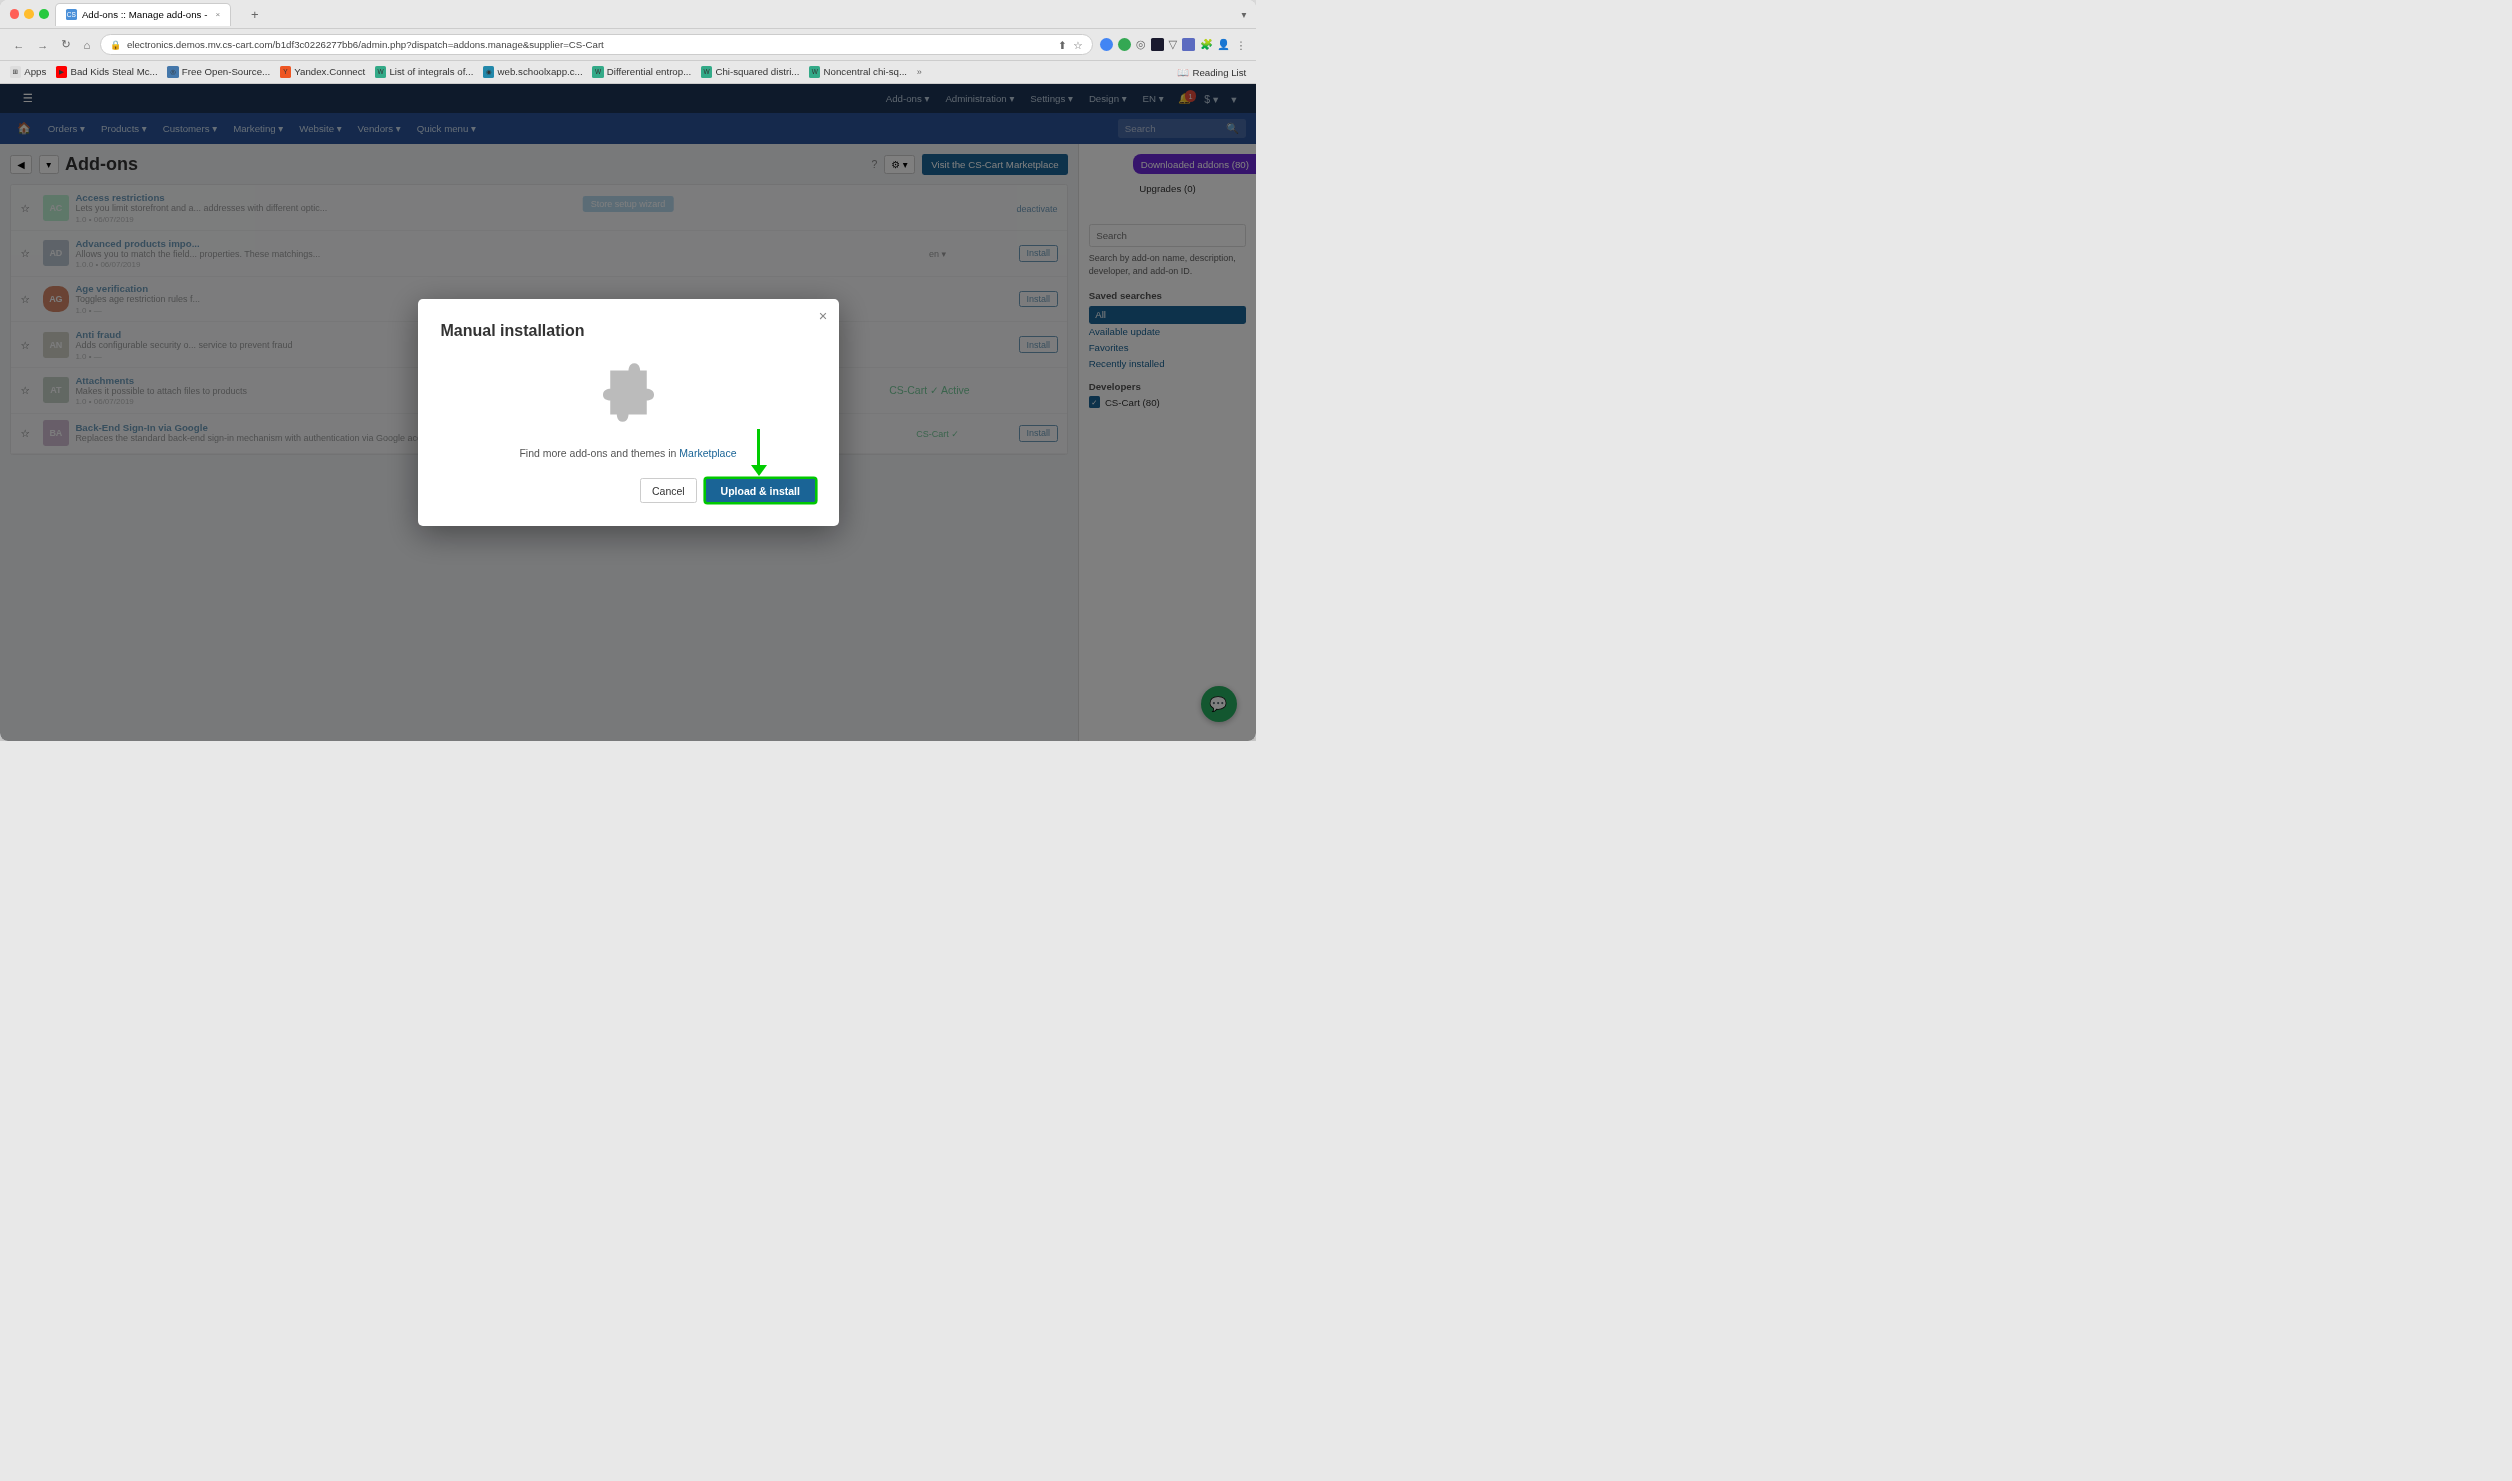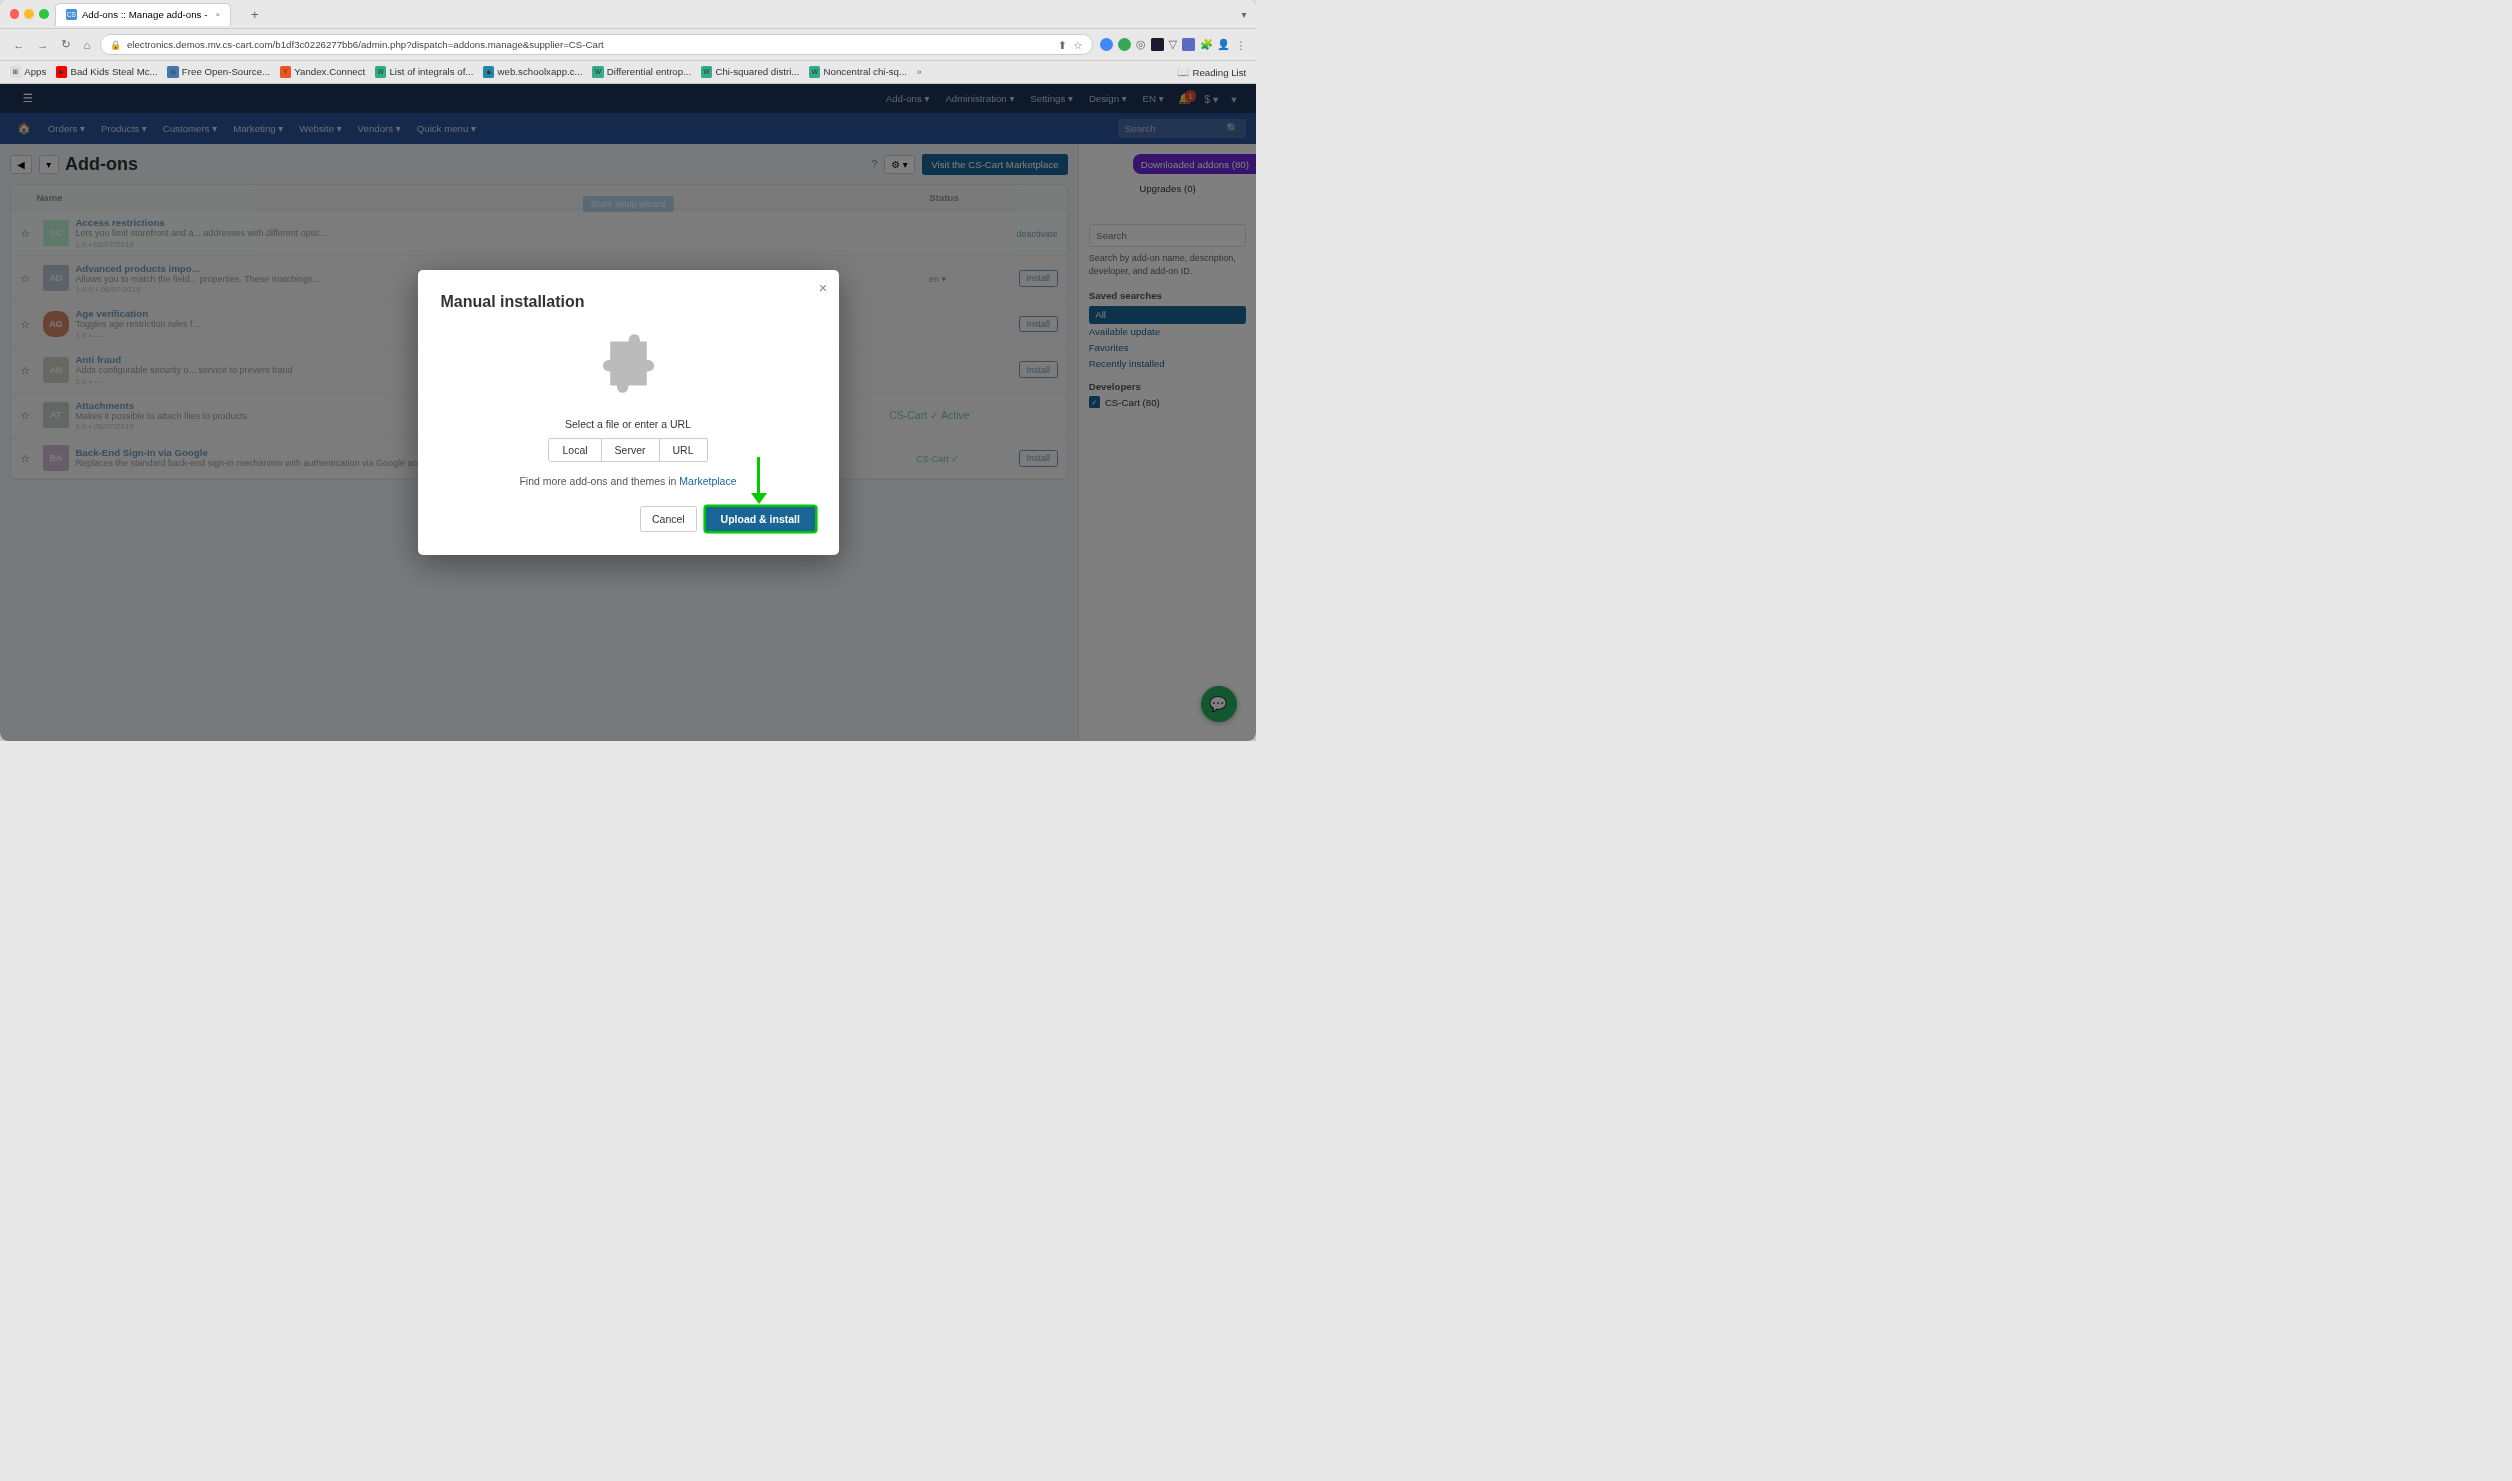--- a/index.html
+++ b/index.html
@@ -293,26 +293,20 @@
           <button class="btn-back">▾</button>
           <h1 class="page-title">Add-ons</h1>
           <div class="page-header-actions">
             <span style="color:#888;cursor:pointer;">?</span>
             <button class="btn-icon">⚙ ▾</button>
             <button class="btn-marketplace">Visit the CS-Cart Marketplace</button>
           </div>
         </div>
 
         <div class="addons-table">
-          <div class="table-header">
-            <div style="width:16px;"></div>
-            <div class="col-name">Name</div>
-            <div class="col-status">Status</div>
-            <div class="col-actions"></div>
-          </div>
 
           <div class="table-row">
             <div style="width:16px;">☆</div>
             <div class="addon-avatar addon-ac">AC</div>
             <div class="addon-info col-name">
               <div class="addon-name">Access restrictions</div>
               <div class="addon-desc">Lets you limit storefront and a... addresses with different optic...</div>
               <div class="addon-meta">1.0 • 06/07/2019</div>
             </div>
             <div class="col-status"></div>
@@ -429,28 +423,20 @@
         <button class="modal-close">×</button>
         <div class="modal-title">Manual installation</div>
 
         <div class="modal-icon">
           <svg class="puzzle-icon" viewBox="0 0 100 100" xmlns="http://www.w3.org/2000/svg">
             <path d="M25,20 L50,20 C50,20 50,10 58,10 C66,10 66,20 66,20 L75,20 L75,45 C75,45 85,45 85,53 C85,61 75,61 75,61 L75,80 L50,80 C50,80 50,90 42,90 C34,90 34,80 34,80 L25,80 L25,61 C25,61 15,61 15,53 C15,45 25,45 25,45 Z" fill="#bbb" stroke="none"></path>
           </svg>
         </div>
 
 
-        <div class="modal-file-section">
-          <div class="modal-file-label">Select a file or enter a URL</div>
-          <div class="file-options">
-            <button class="file-btn">Local</button>
-            <button class="file-btn">Server</button>
-            <button class="file-btn">URL</button>
-          </div>
-        </div>
 
         <div class="marketplace-link">
           <span>Find more add-ons and themes in</span>
           <a href="#">Marketplace</a>
         </div>
 
         <div style="position:relative;">
 
           <div style="position:absolute; right: 49px; top: -49px; display:flex; flex-direction:column; align-items:center;">
             <div style="width:2.4px; height:36px; background:#00cc00;"></div>

